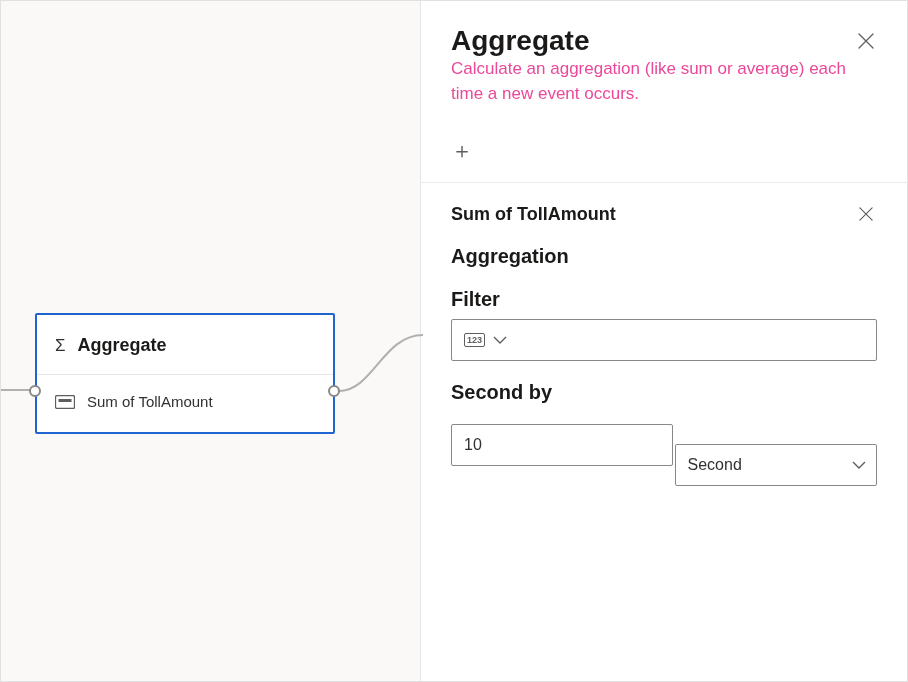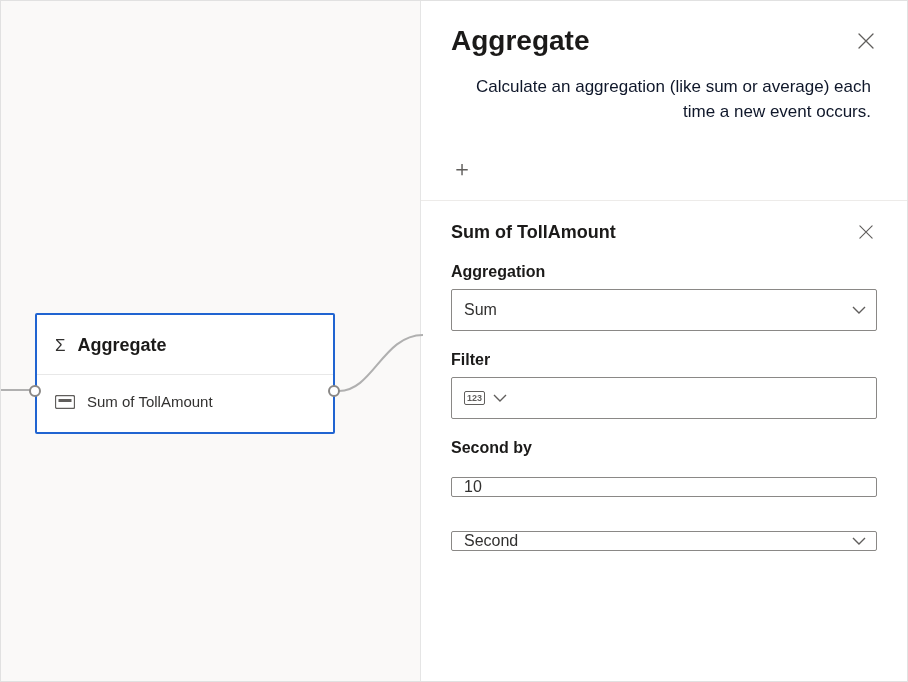--- a/index.html
+++ b/index.html
@@ -126,26 +126,24 @@
     height: 22px;
     display: flex;
     align-items: center;
     justify-content: center;
     cursor: pointer;
     color: #605e5c;
   }
   .close-btn svg { display: block; }
 
   .panel-desc {
-    margin-top: 18px;
     font-size: 17px;
     line-height: 1.45;
-    color: #0f172a;
+    color: #ec4899;
     max-width: 420px;
-    text-align: right;
   }
 
   .add-func {
     display: flex;
     align-items: center;
     gap: 12px;
     padding: 24px 30px 20px 30px;
     cursor: pointer;
     font-size: 17px;
     color: #323130;
@@ -172,21 +170,21 @@
     margin-bottom: 20px;
   }
   .section-title {
     font-size: 18px;
     font-weight: 600;
     color: #1b1a19;
   }
 
   .field-group { margin-bottom: 20px; }
   .field-label {
-    font-size: 16px;
+    font-size: 20px;
     font-weight: 600;
     color: #1b1a19;
     display: block;
     margin-bottom: 8px;
   }
 
   .select-control, .text-control {
     width: 100%;
     height: 42px;
     border: 1px solid #8a8886;
@@ -205,22 +203,21 @@
   .select-control .prefix-icon {
     margin-right: 8px;
     display: inline-flex;
   }
   .chevron {
     color: #605e5c;
   }
 
   .row-inline {
     display: flex;
-    gap: 14px;
-    flex-direction: column;
+    gap: 2px;
   }
   .row-inline .text-control { flex: 0 0 52%; cursor: text; }
   .row-inline .select-control { flex: 1; margin-top: 20px; }
 
   .type-badge {
     display: inline-flex;
     align-items: center;
     justify-content: center;
     border: 1.3px solid #605e5c;
     border-radius: 2px;
@@ -286,28 +283,20 @@
       <div class="section-title">Sum of TollAmount</div>
       <div class="close-btn">
         <svg width="14" height="14" viewBox="0 0 16 16">
           <path d="M1 1 L15 15 M15 1 L1 15" stroke="#605e5c" stroke-width="1.3" stroke-linecap="round"></path>
         </svg>
       </div>
     </div>
 
     <div class="field-group">
       <label class="field-label">Aggregation</label>
-      <div class="select-control">
-        <span class="value">Sum</span>
-        <span class="chevron">
-          <svg width="14" height="10" viewBox="0 0 14 10">
-              <path d="M1 2 L7 8 L13 2" fill="none" stroke="#605e5c" stroke-width="1.4"></path>
-            </svg>
-        </span>
-      </div>
     </div>
 
     <div class="field-group">
       <label class="field-label">Filter</label>
       <div class="select-control">
         <span class="prefix-icon">
           <span class="type-badge">123</span>
         </span>
         <span class="chevron">
           <svg width="14" height="10" viewBox="0 0 14 10">

